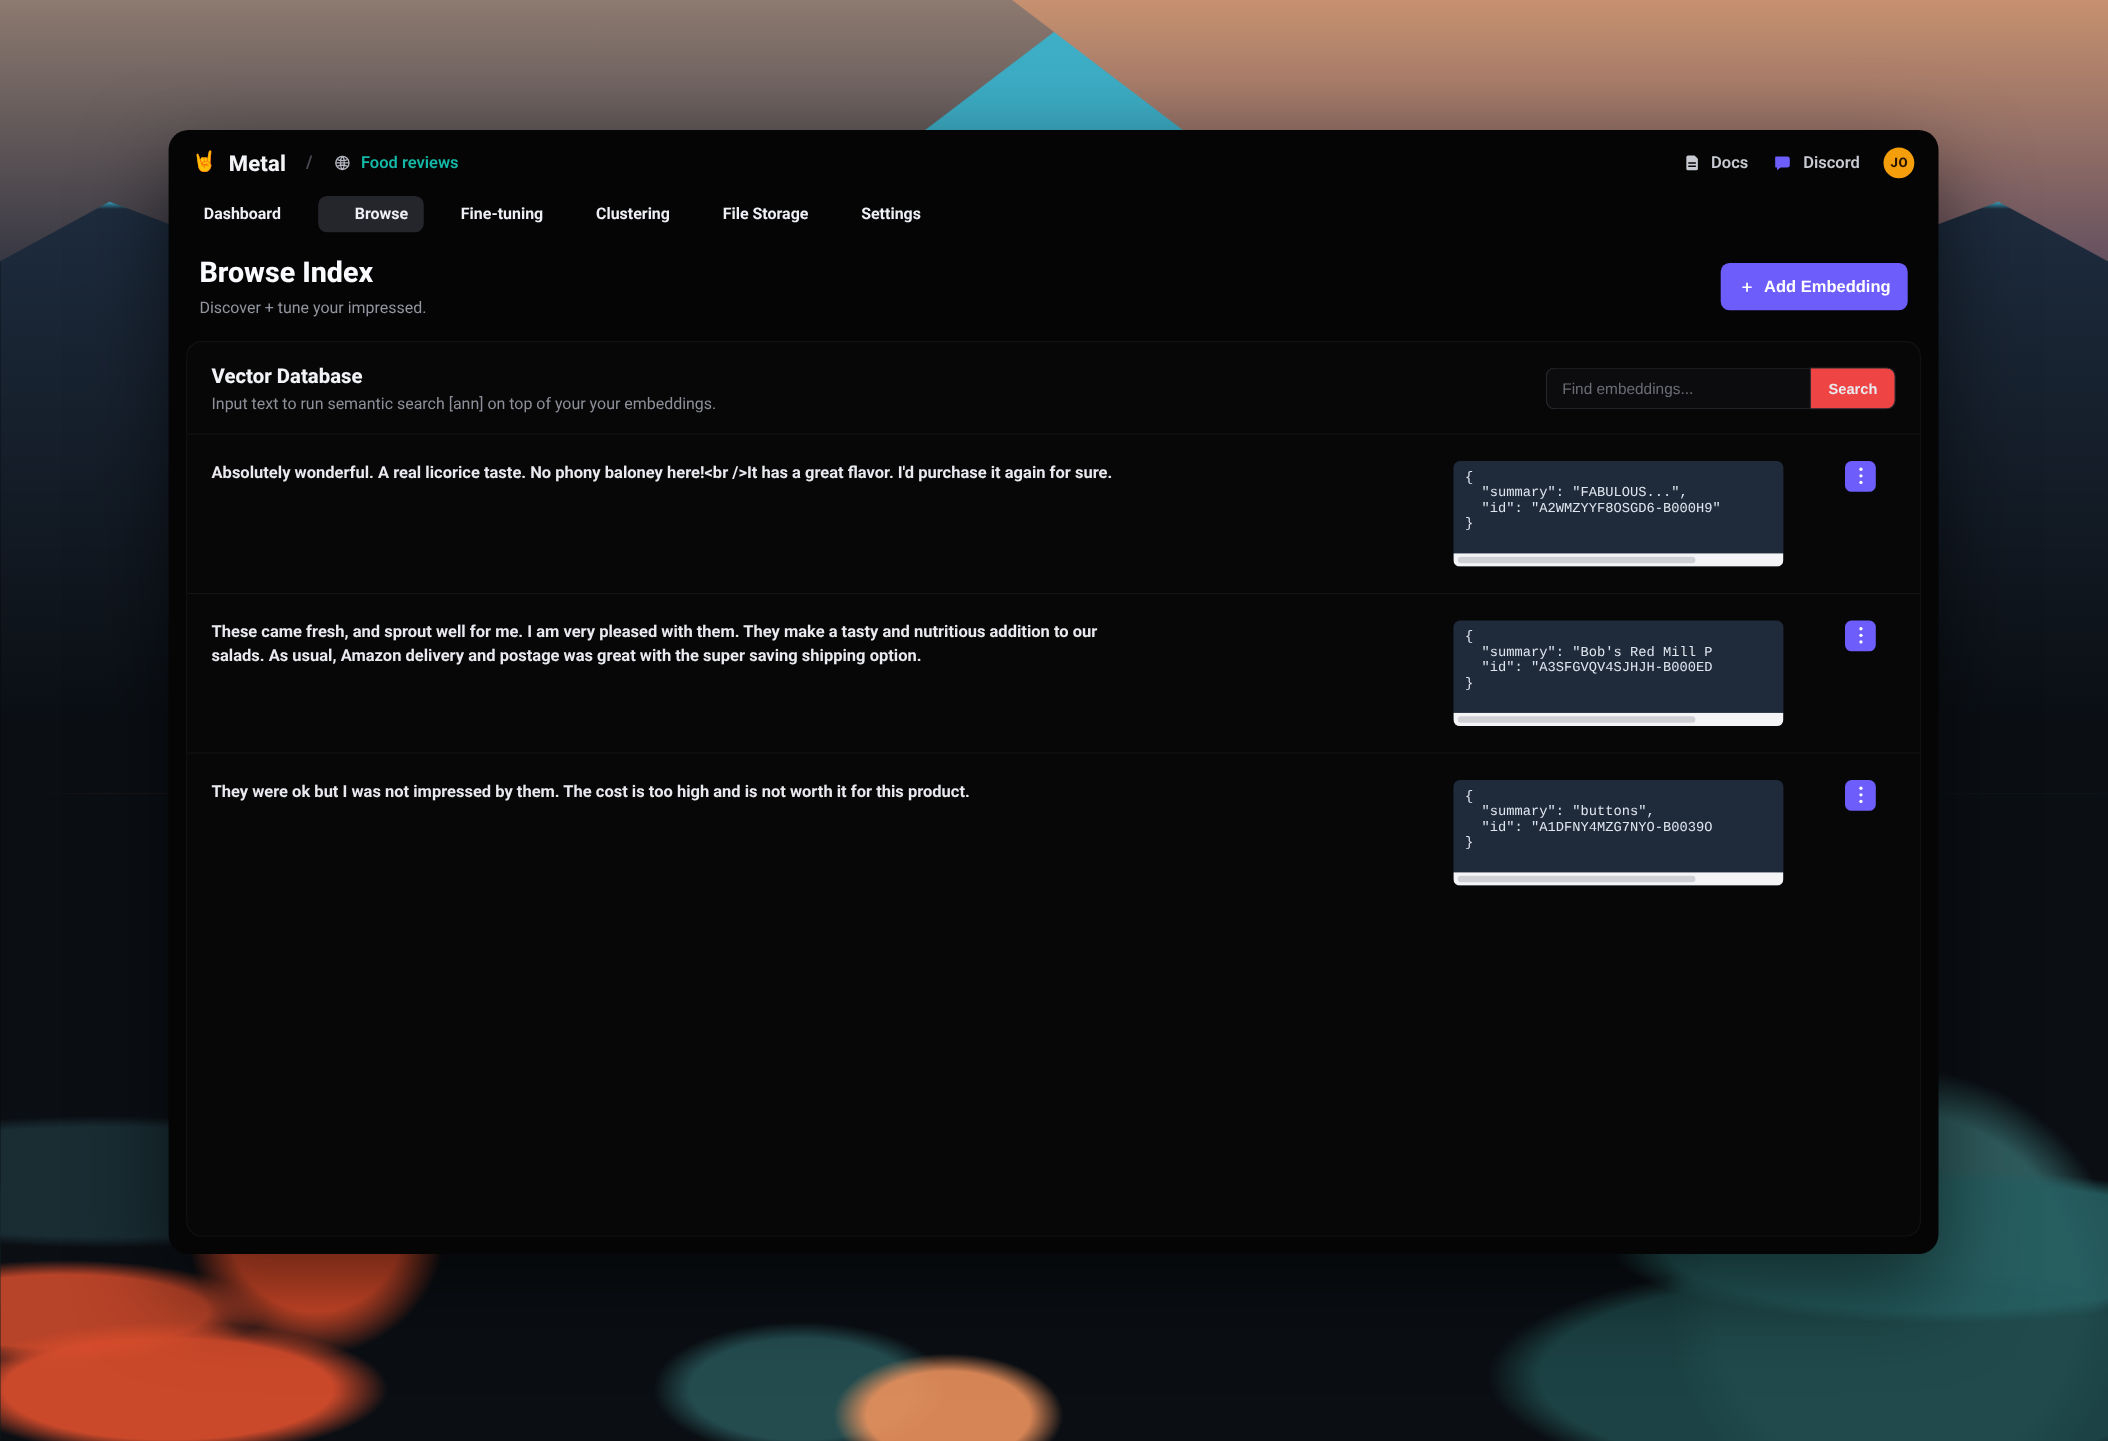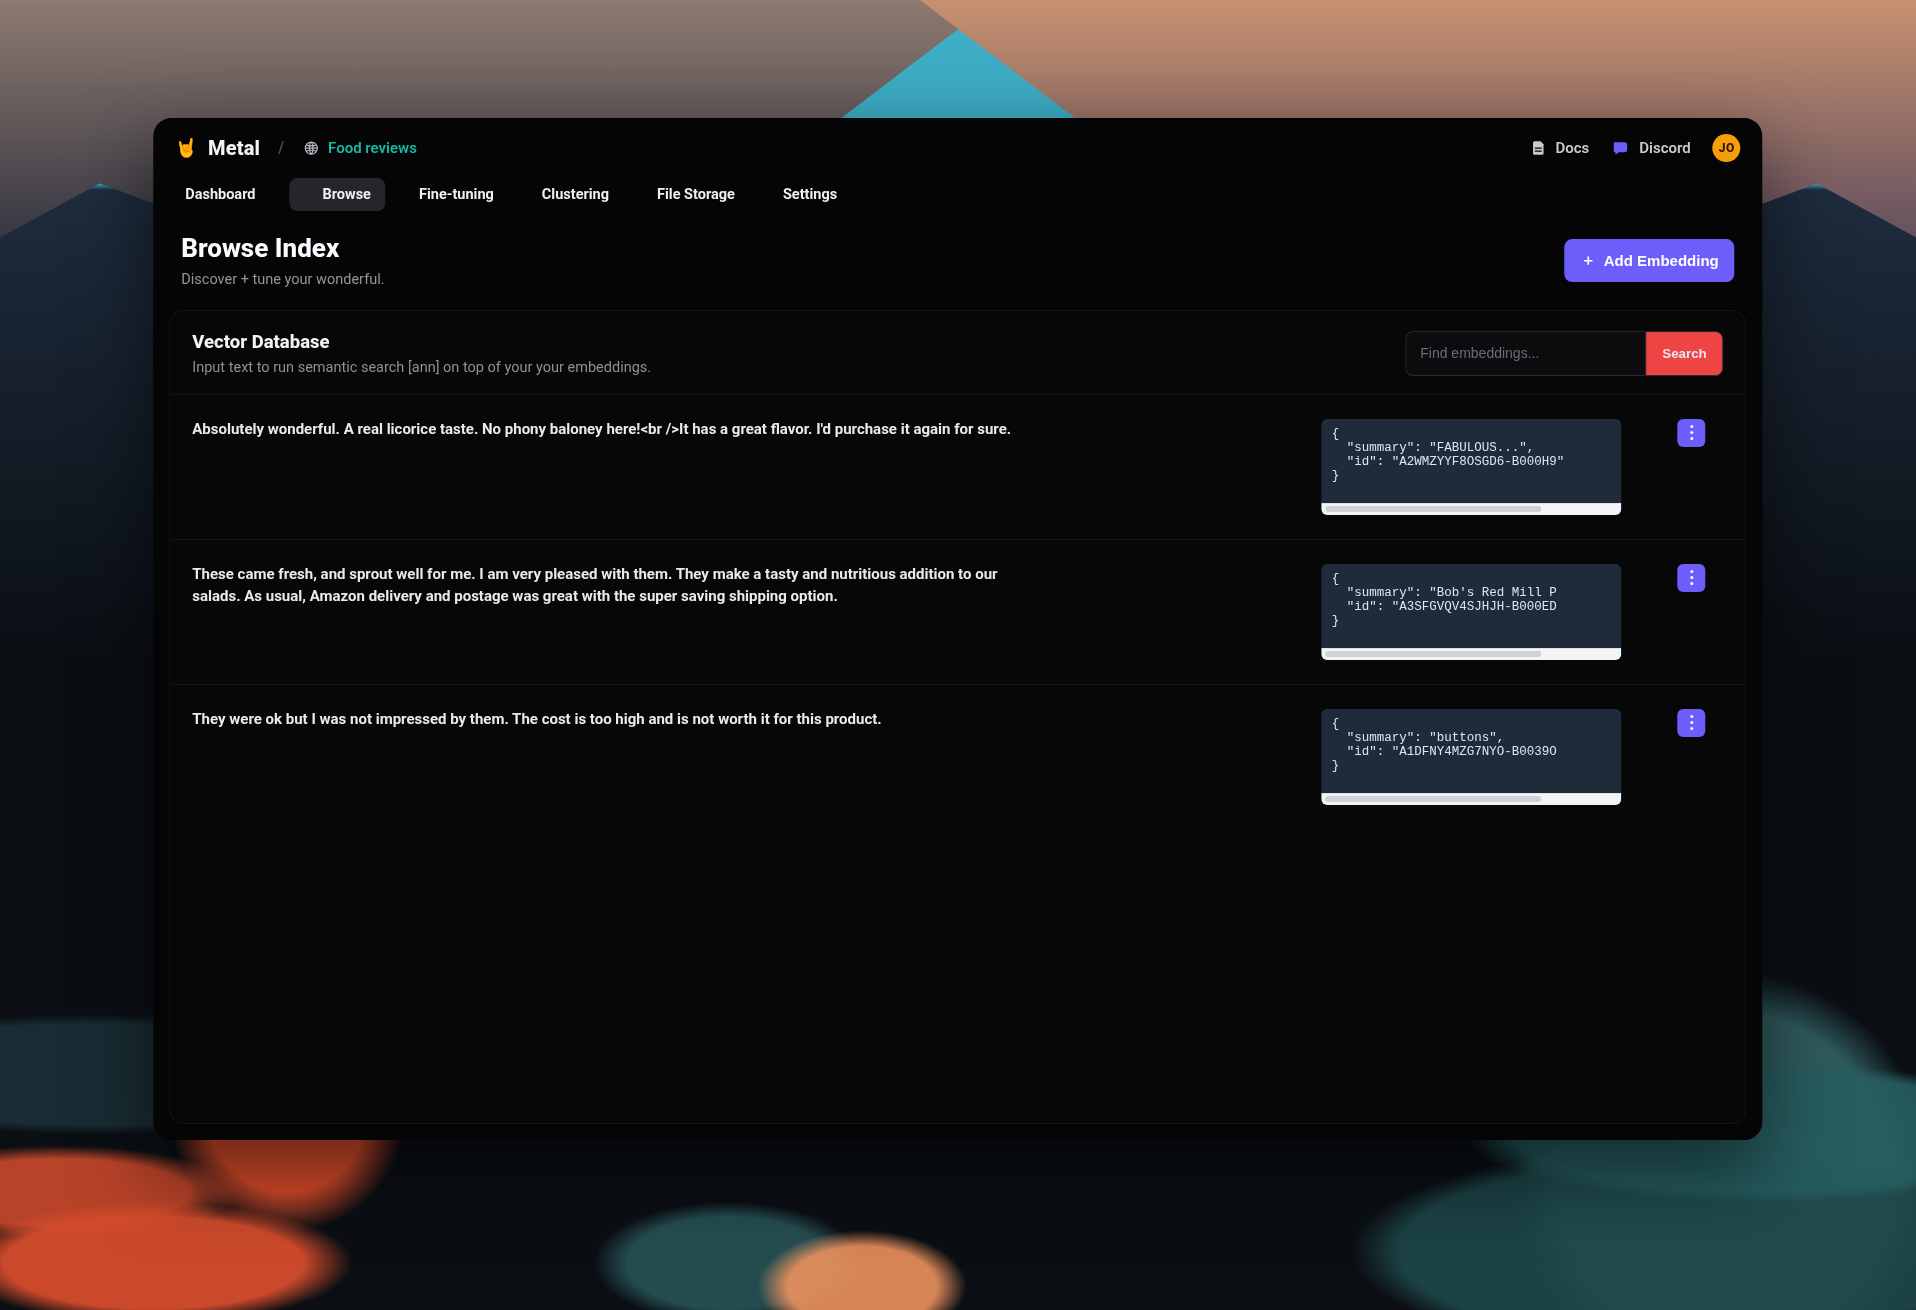--- a/index.html
+++ b/index.html
@@ -112,21 +112,21 @@
   .card {
     margin: 0 16px 16px;
     background: #070708;
     border: 1px solid rgba(255,255,255,.05);
     border-radius: 14px;
     overflow: hidden;
     flex: 1;
     display: flex; flex-direction: column;
   }
   .card-head {
-    display: flex; justify-content: space-between;
+    display: flex; align-items: center; justify-content: space-between;
     padding: 20px 22px 18px;
     border-bottom: 1px solid rgba(255,255,255,.06);
   }
   .card-title { font-size: 18.5px; font-weight: 800; color: #f2f3f7; }
   .card-sub { color: #8e9099; font-size: 14.5px; margin-top: 6px; }
   .search-wrap { display: flex; align-items: stretch; }
   .search-input {
     background: #0c0c0f; color: #dfe1e8;
     border: 1px solid #2a2b31; border-right: none;
     border-radius: 8px 0 0 8px; padding: 10px 14px;
@@ -242,21 +242,21 @@
       <div class="tab active">Browse</div>
       <div class="tab">Fine-tuning</div>
       <div class="tab">Clustering</div>
       <div class="tab">File Storage</div>
       <div class="tab">Settings</div>
     </div>
 
   <div class="page-head">
     <div>
       <div class="page-title">Browse Index</div>
-      <div class="page-sub">Discover + tune your wonderful.</div>
+      <div class="page-sub">Discover + tune your impressed.</div>
     </div>
     <button class="btn-primary">
       <span class="plus">＋</span>
       <span>Add Embedding</span>
     </button>
   </div>
 
   <div class="card">
     <div class="card-head">
       <div>

